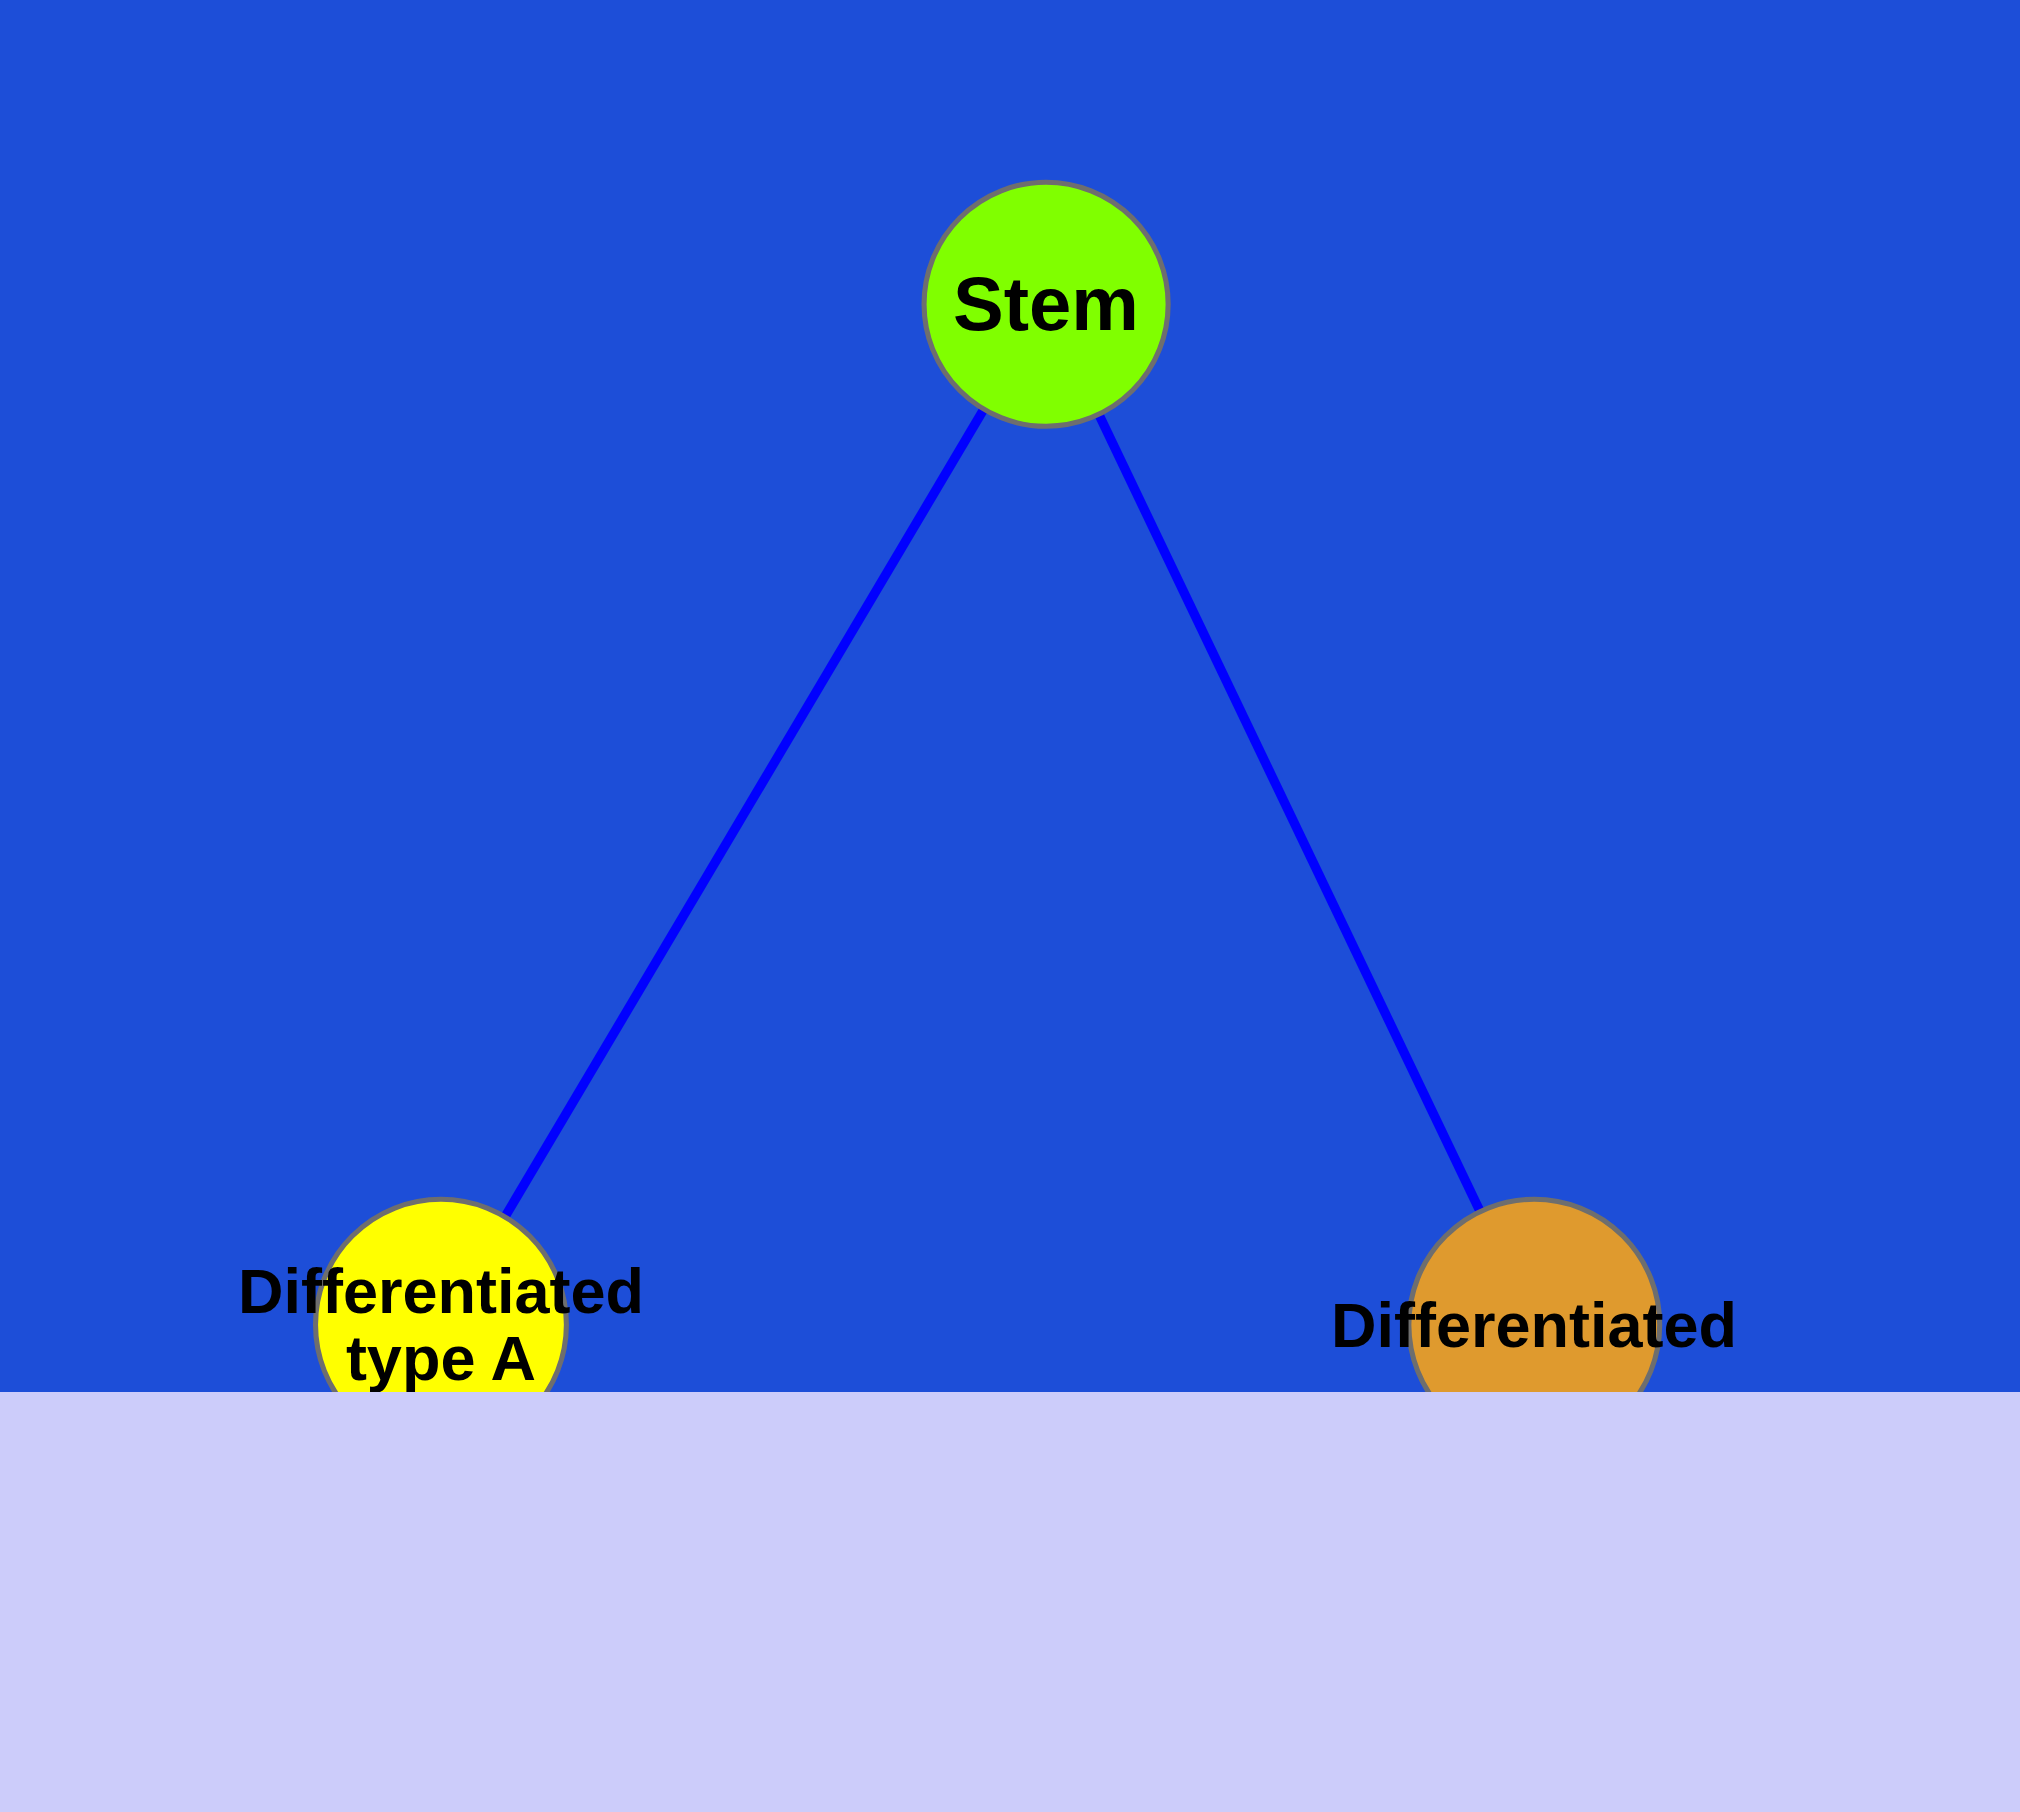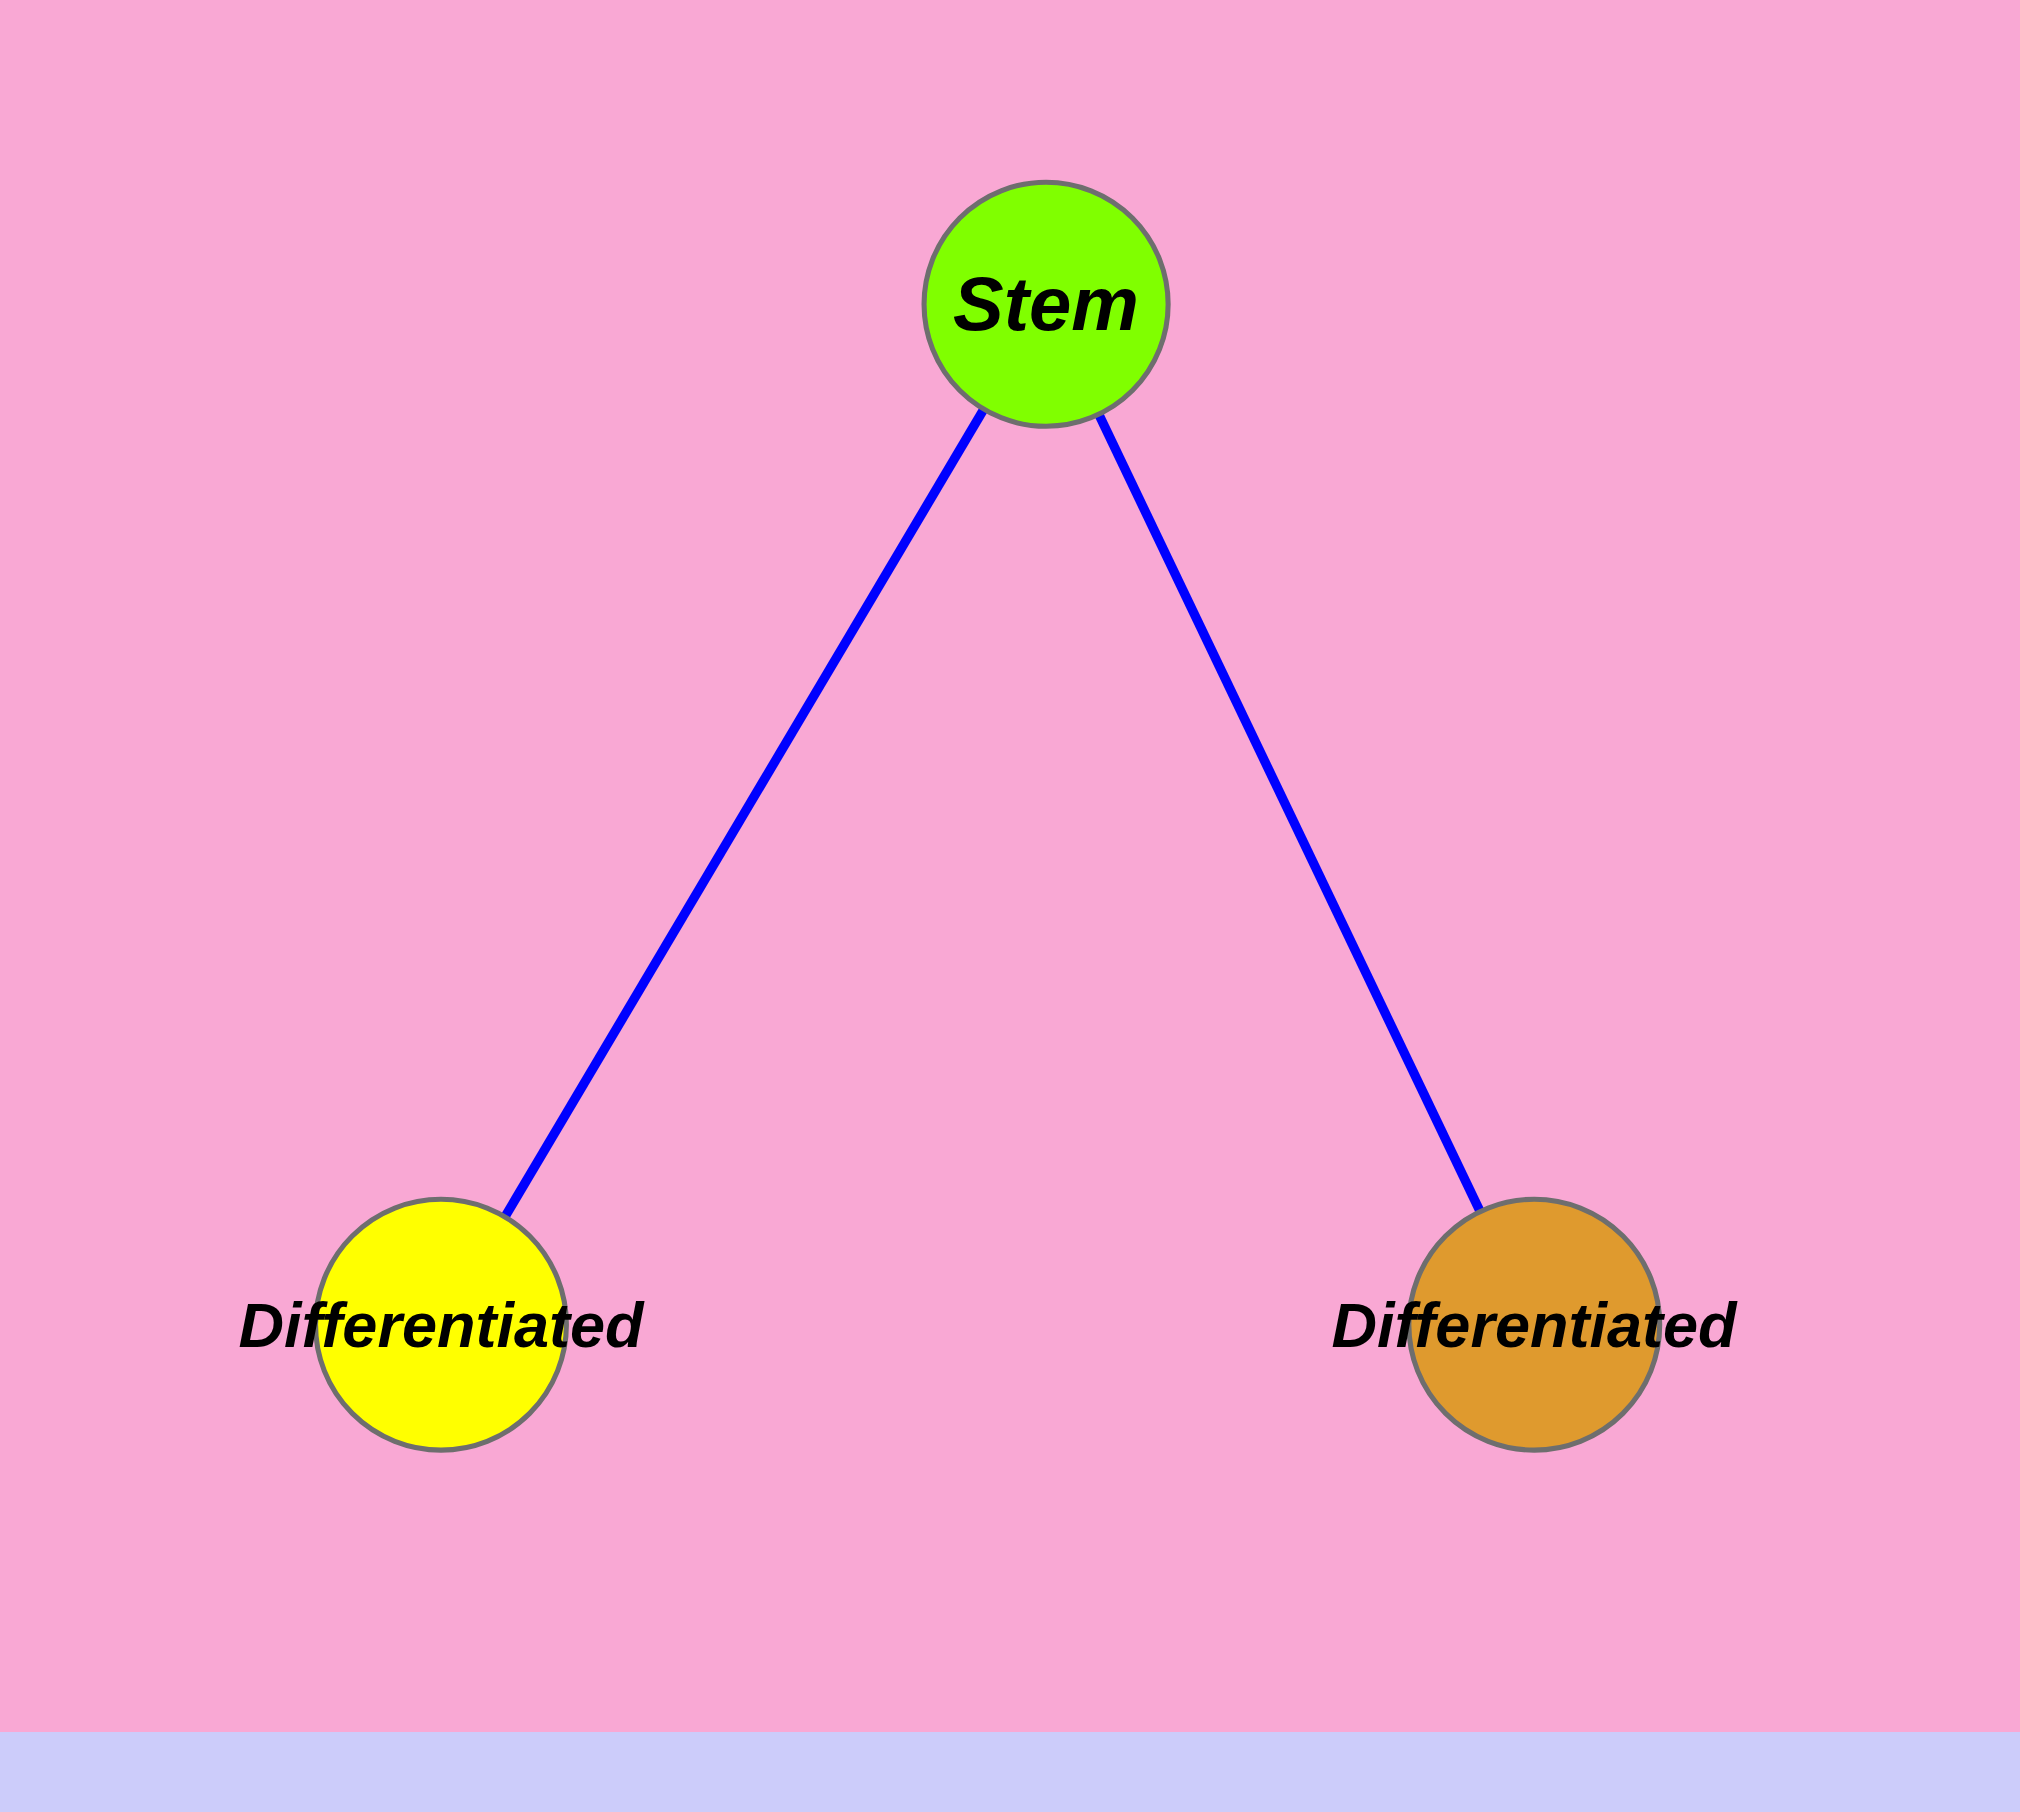--- a/index.html
+++ b/index.html
@@ -33,34 +33,34 @@
     line-height: 1.06;
     pointer-events: none;
     transform: translate(-50%, -50%);
   }
   .node-label.root  { font-size: 76px; }
   .node-label.leaf  { font-size: 63px; }
 </style>
 </head>
 <body>
 
-<div id="canvas" style="width: 2021px; height: 1732px; background: #f9a8d4; font-style: italic;">
+<div id="canvas" style="width: 2021px; height: 1392px; background: #1d4ed8;">
 
   <svg id="graph-svg" viewBox="0 0 2384 2138" xmlns="http://www.w3.org/2000/svg">
     <g id="edge-layer">
         <line x1="1160.5489815207802" y1="482.85858018064516" x2="595.491324548087" y2="1435.7009037032258" stroke="#0000ff" stroke-width="11" stroke-linecap="butt"></line>
         <line x1="1296.1448618216443" y1="488.90002366885363" x2="1746.1288920166435" y2="1429.491642340345" stroke="#0000ff" stroke-width="11" stroke-linecap="butt"></line>
       </g>
     <g id="node-layer">
         <circle cx="1234" cy="359" r="144" fill="#80ff00" stroke="#6e6e6e" stroke-width="6"></circle>
         <circle cx="520" cy="1563" r="148" fill="#ffff00" stroke="#6e6e6e" stroke-width="6"></circle>
         <circle cx="1810" cy="1563" r="148" fill="#df9a2e" stroke="#6e6e6e" stroke-width="6"></circle>
       </g>
   </svg>
 
   <div id="label-layer">
       <div class="node-label root" style="left: 1046px; top: 304px; color: rgb(0, 0, 0);"><div>Stem</div></div>
-      <div class="node-label leaf" style="left: 441px; top: 1325px; color: rgb(0, 0, 0);"><div>Differentiated</div></div>
+      <div class="node-label leaf" style="left: 441px; top: 1325px; color: rgb(0, 0, 0);"><div>Differentiated</div><div>type A</div></div>
       <div class="node-label leaf" style="left: 1534px; top: 1325px; color: rgb(0, 0, 0);"><div>Differentiated</div></div>
     </div>
 
 </div>
 
 
 </body></html>

